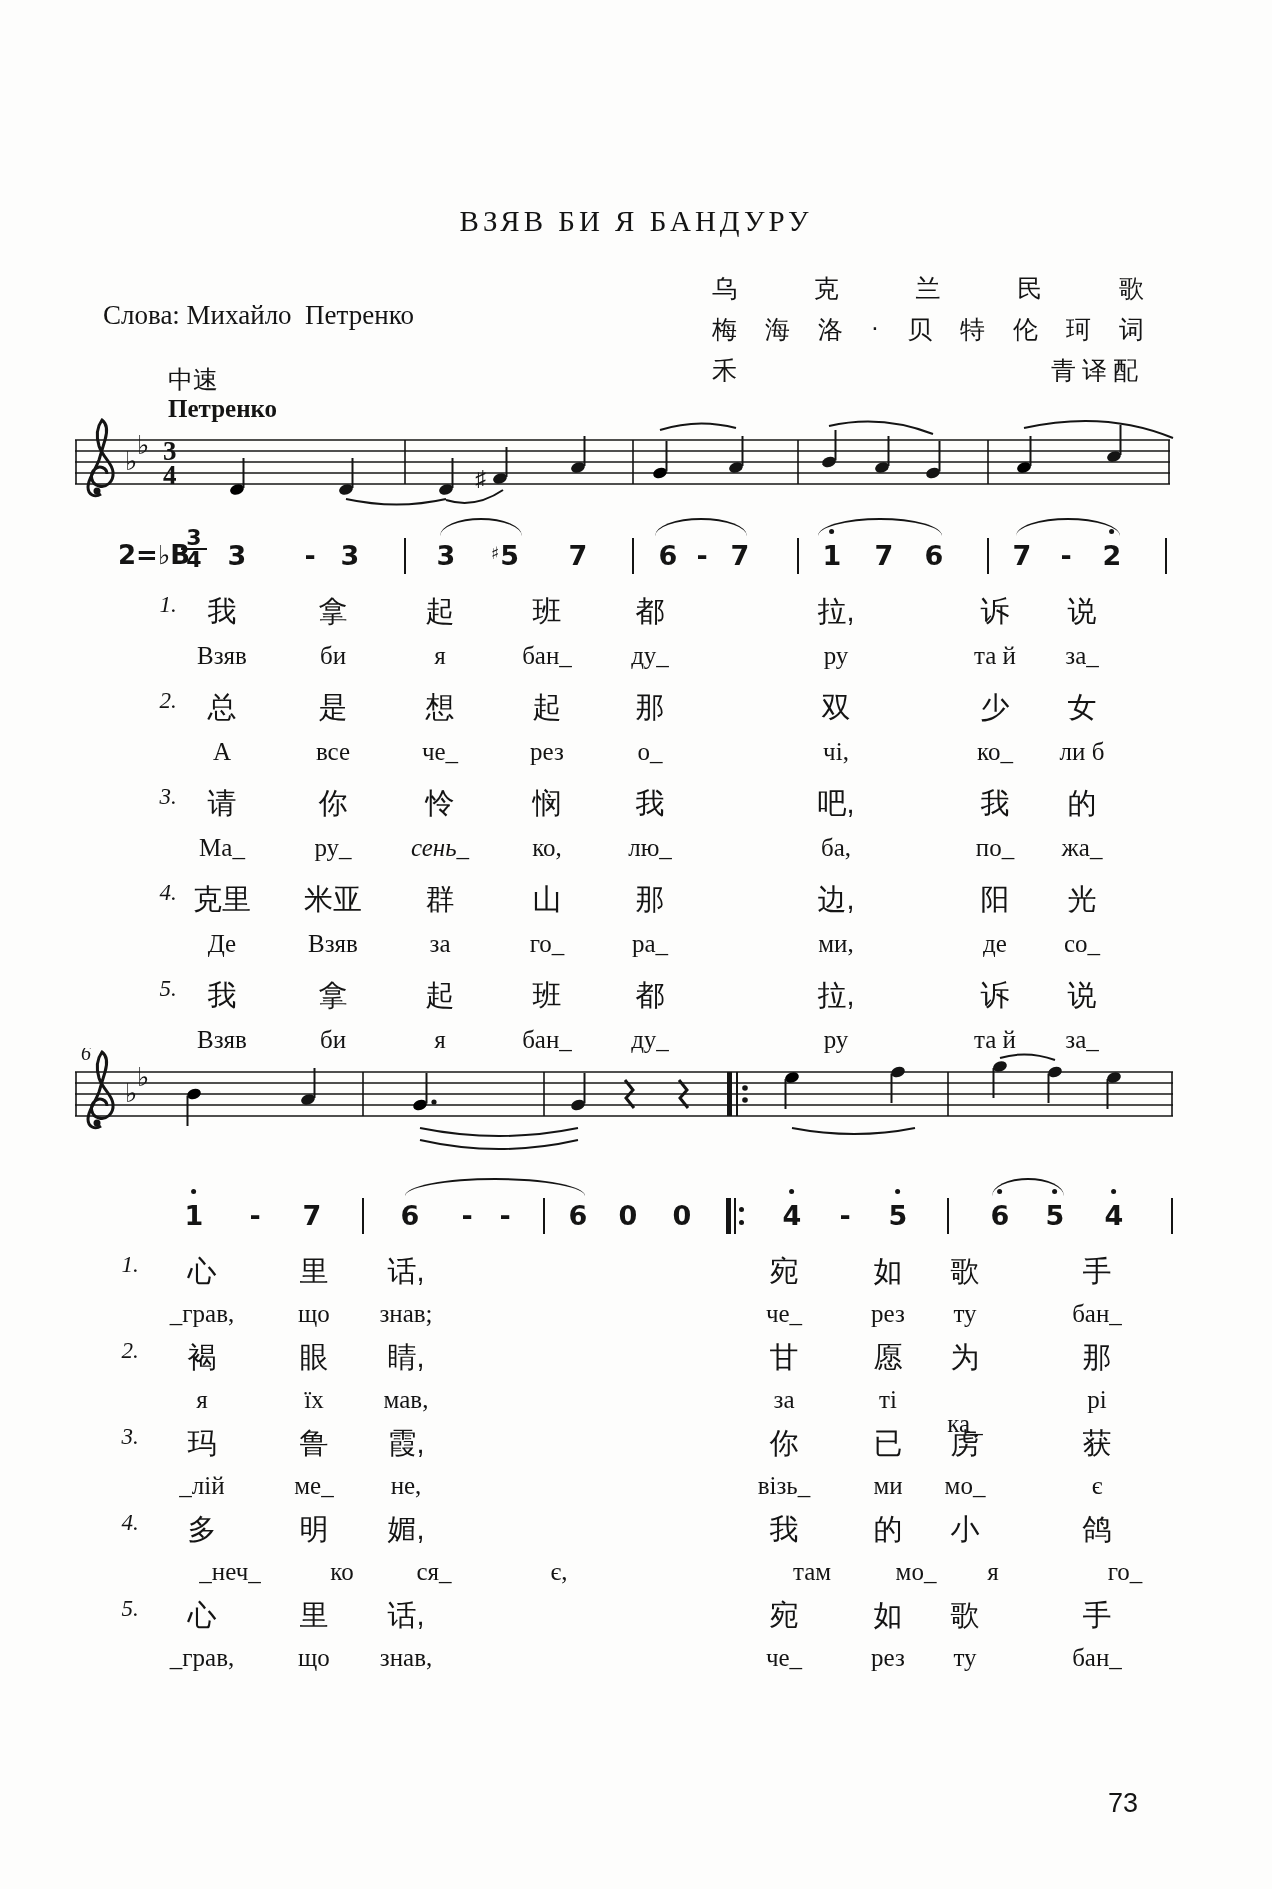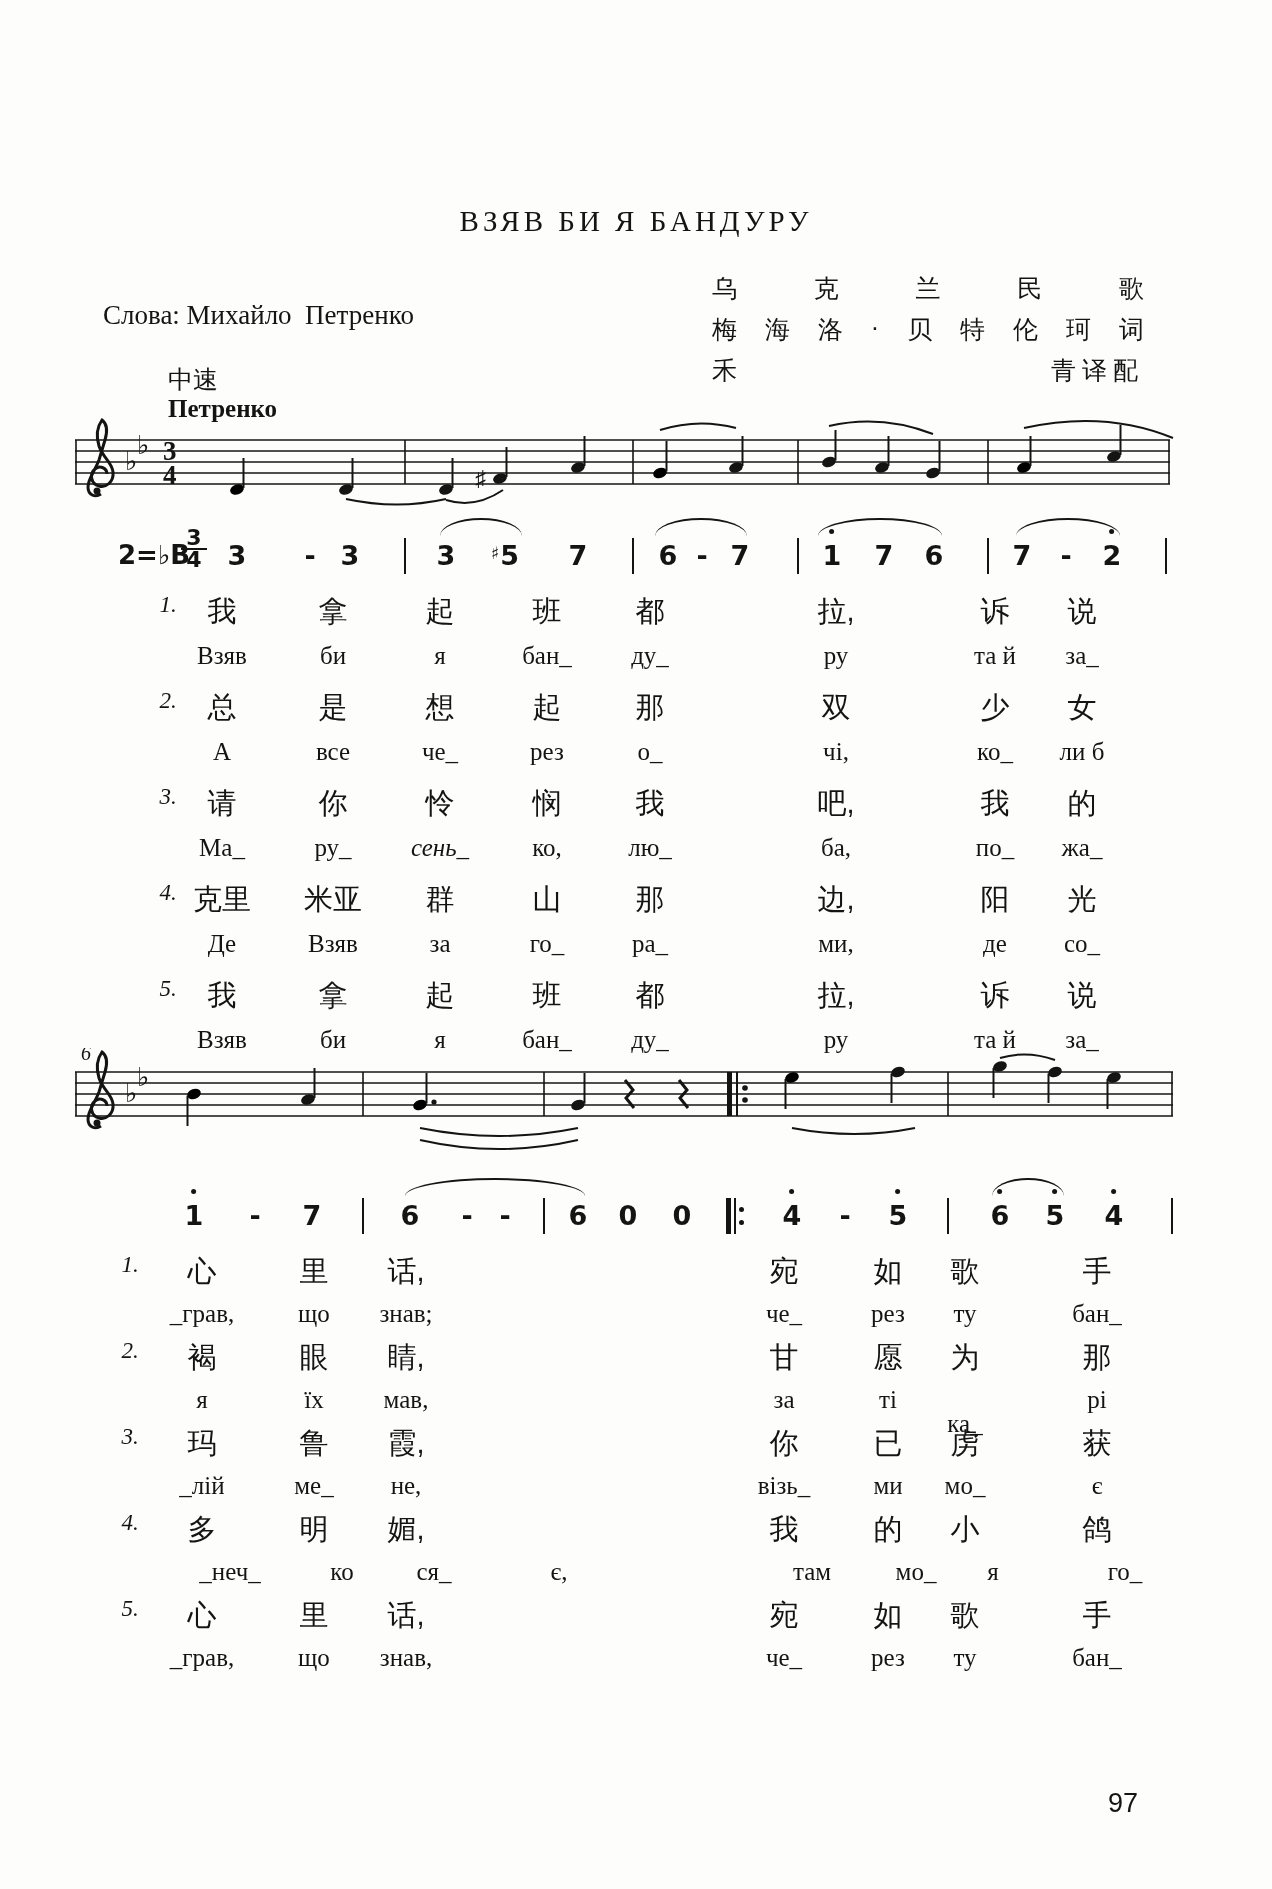--- a/index.html
+++ b/index.html
@@ -472,14 +472,14 @@
         <span class="syll cyr" style="left: 202px;">_грав,</span>
         <span class="syll cyr" style="left: 314px;">що</span>
         <span class="syll cyr" style="left: 406px;">знав,</span>
         <span class="syll cyr" style="left: 784px;">че_</span>
         <span class="syll cyr" style="left: 888px;">рез</span>
         <span class="syll cyr" style="left: 965px;">ту</span>
         <span class="syll cyr" style="left: 1097px;">бан_</span>
       </div>
     </div>
 
-  <div class="abs pageno">97</div>
+  <div class="abs pageno">73</div>
 </div>
 
 </body></html>

